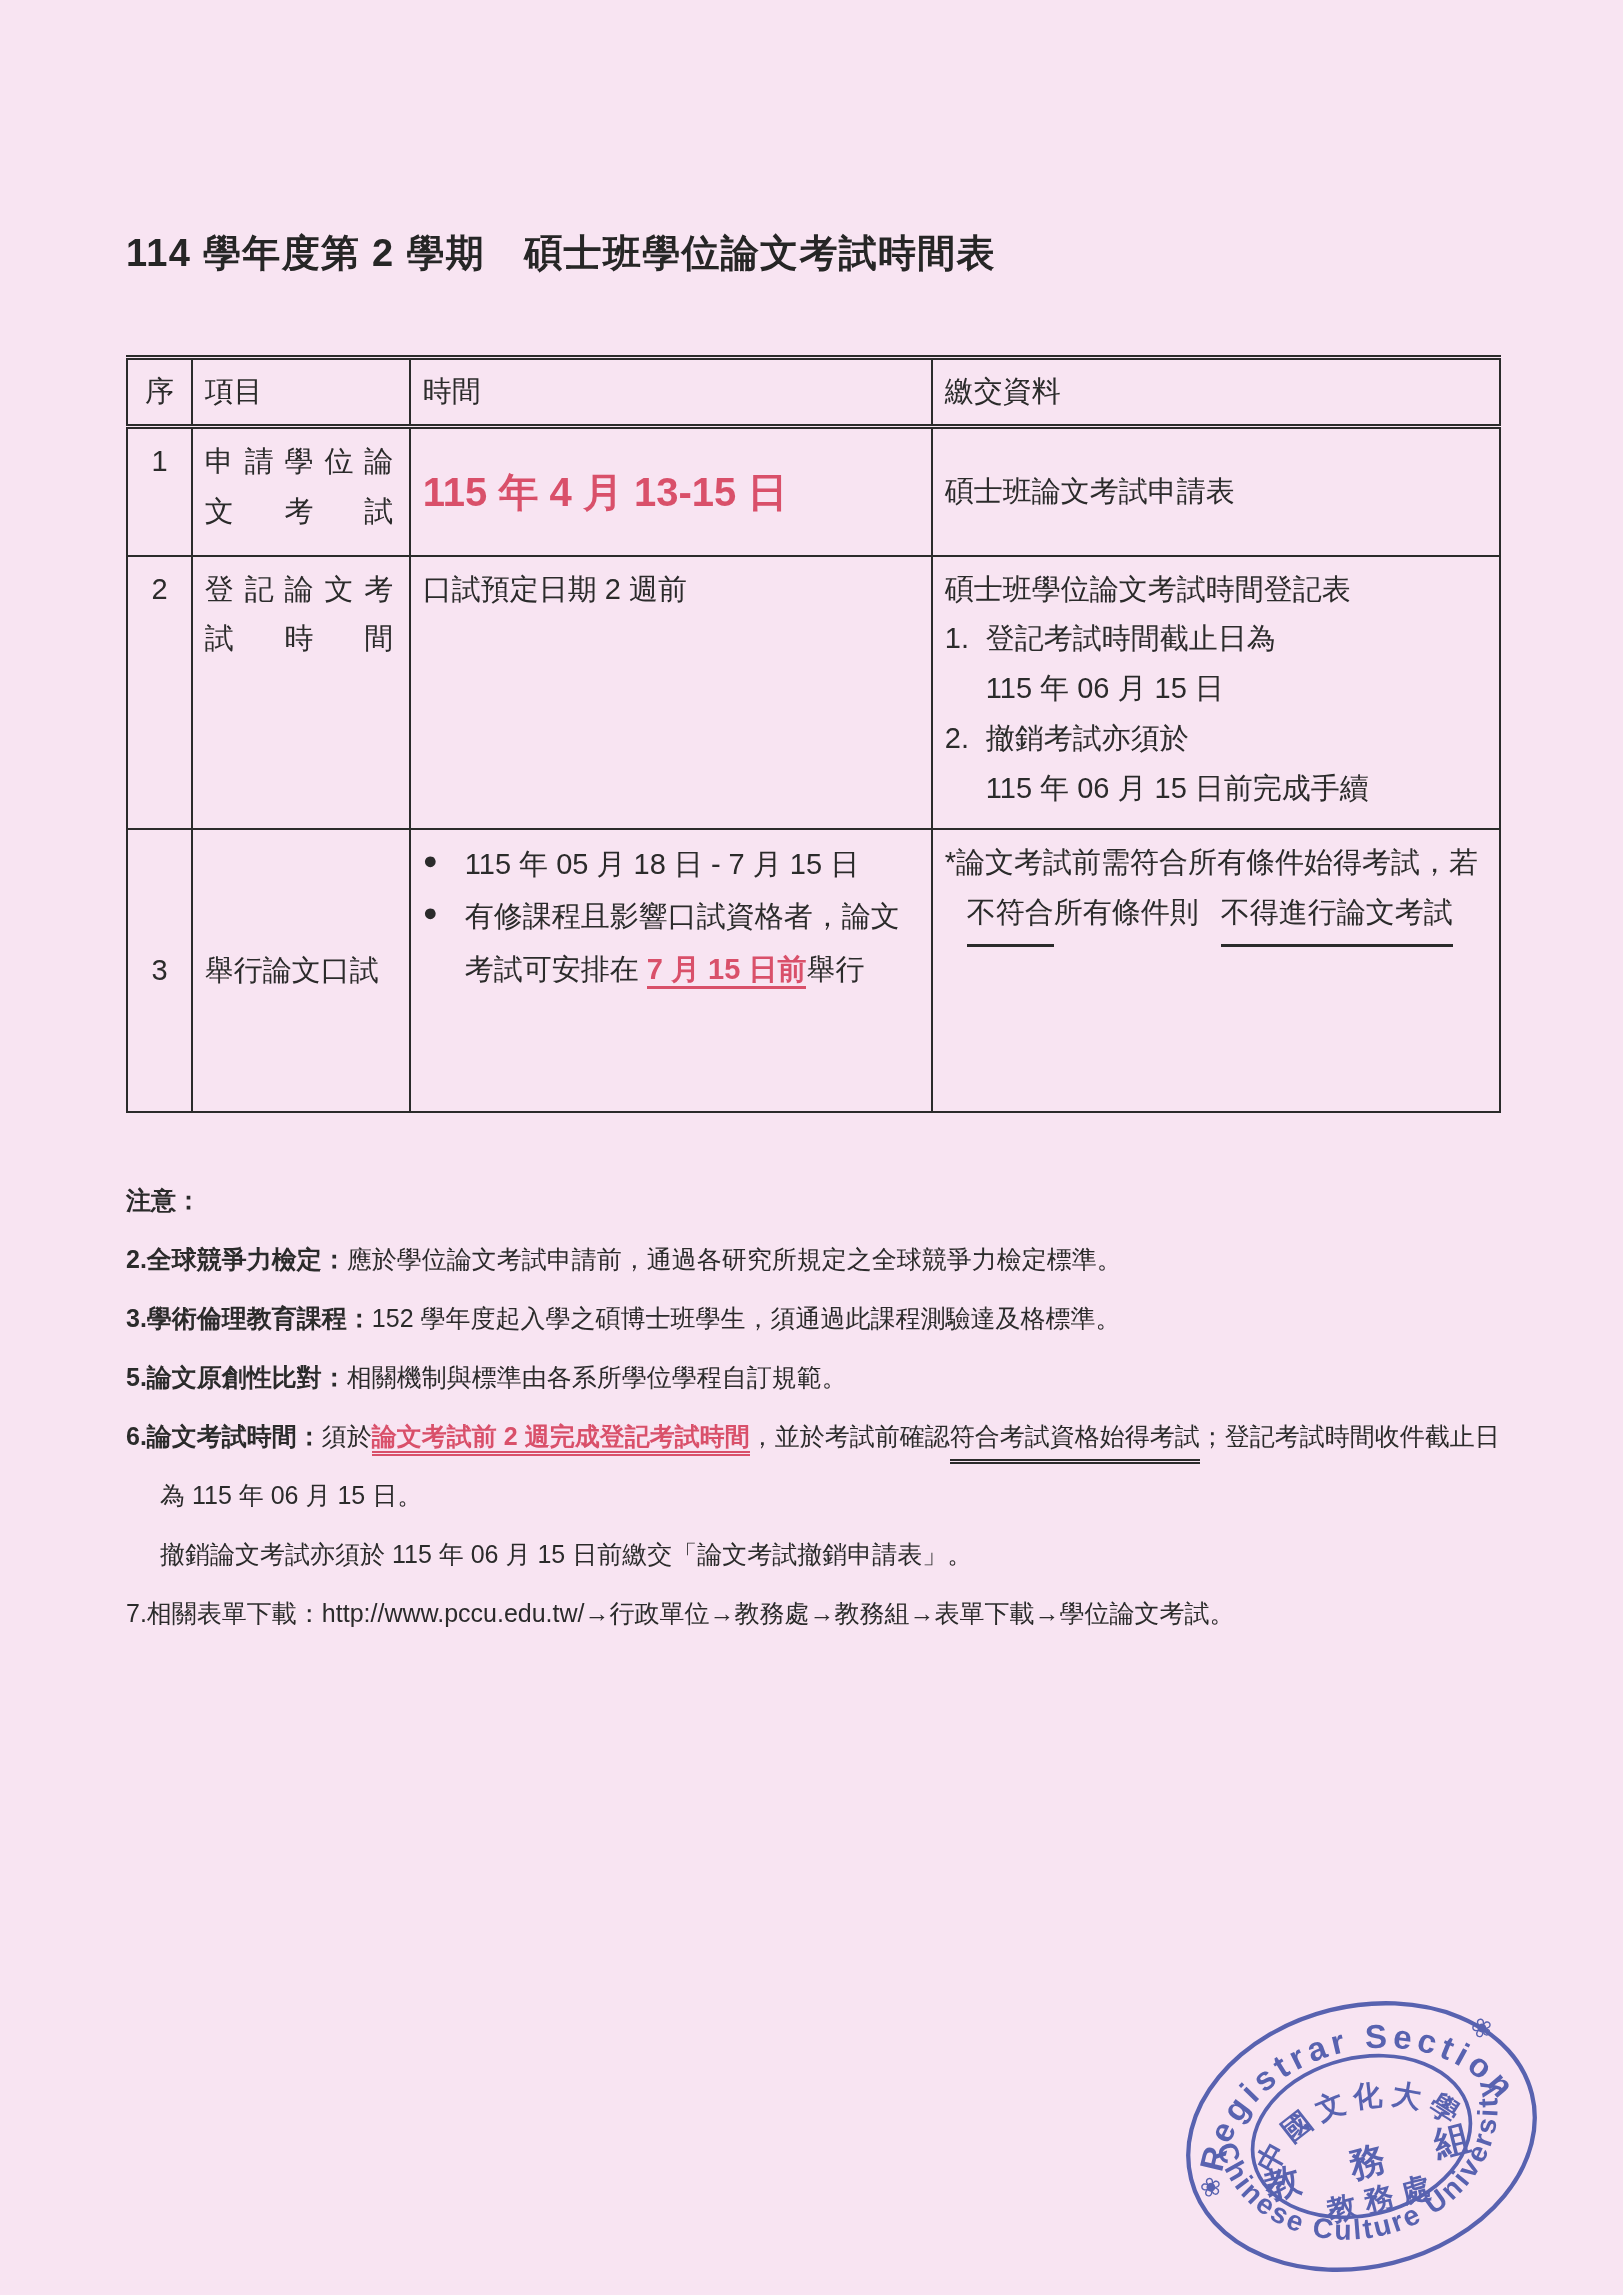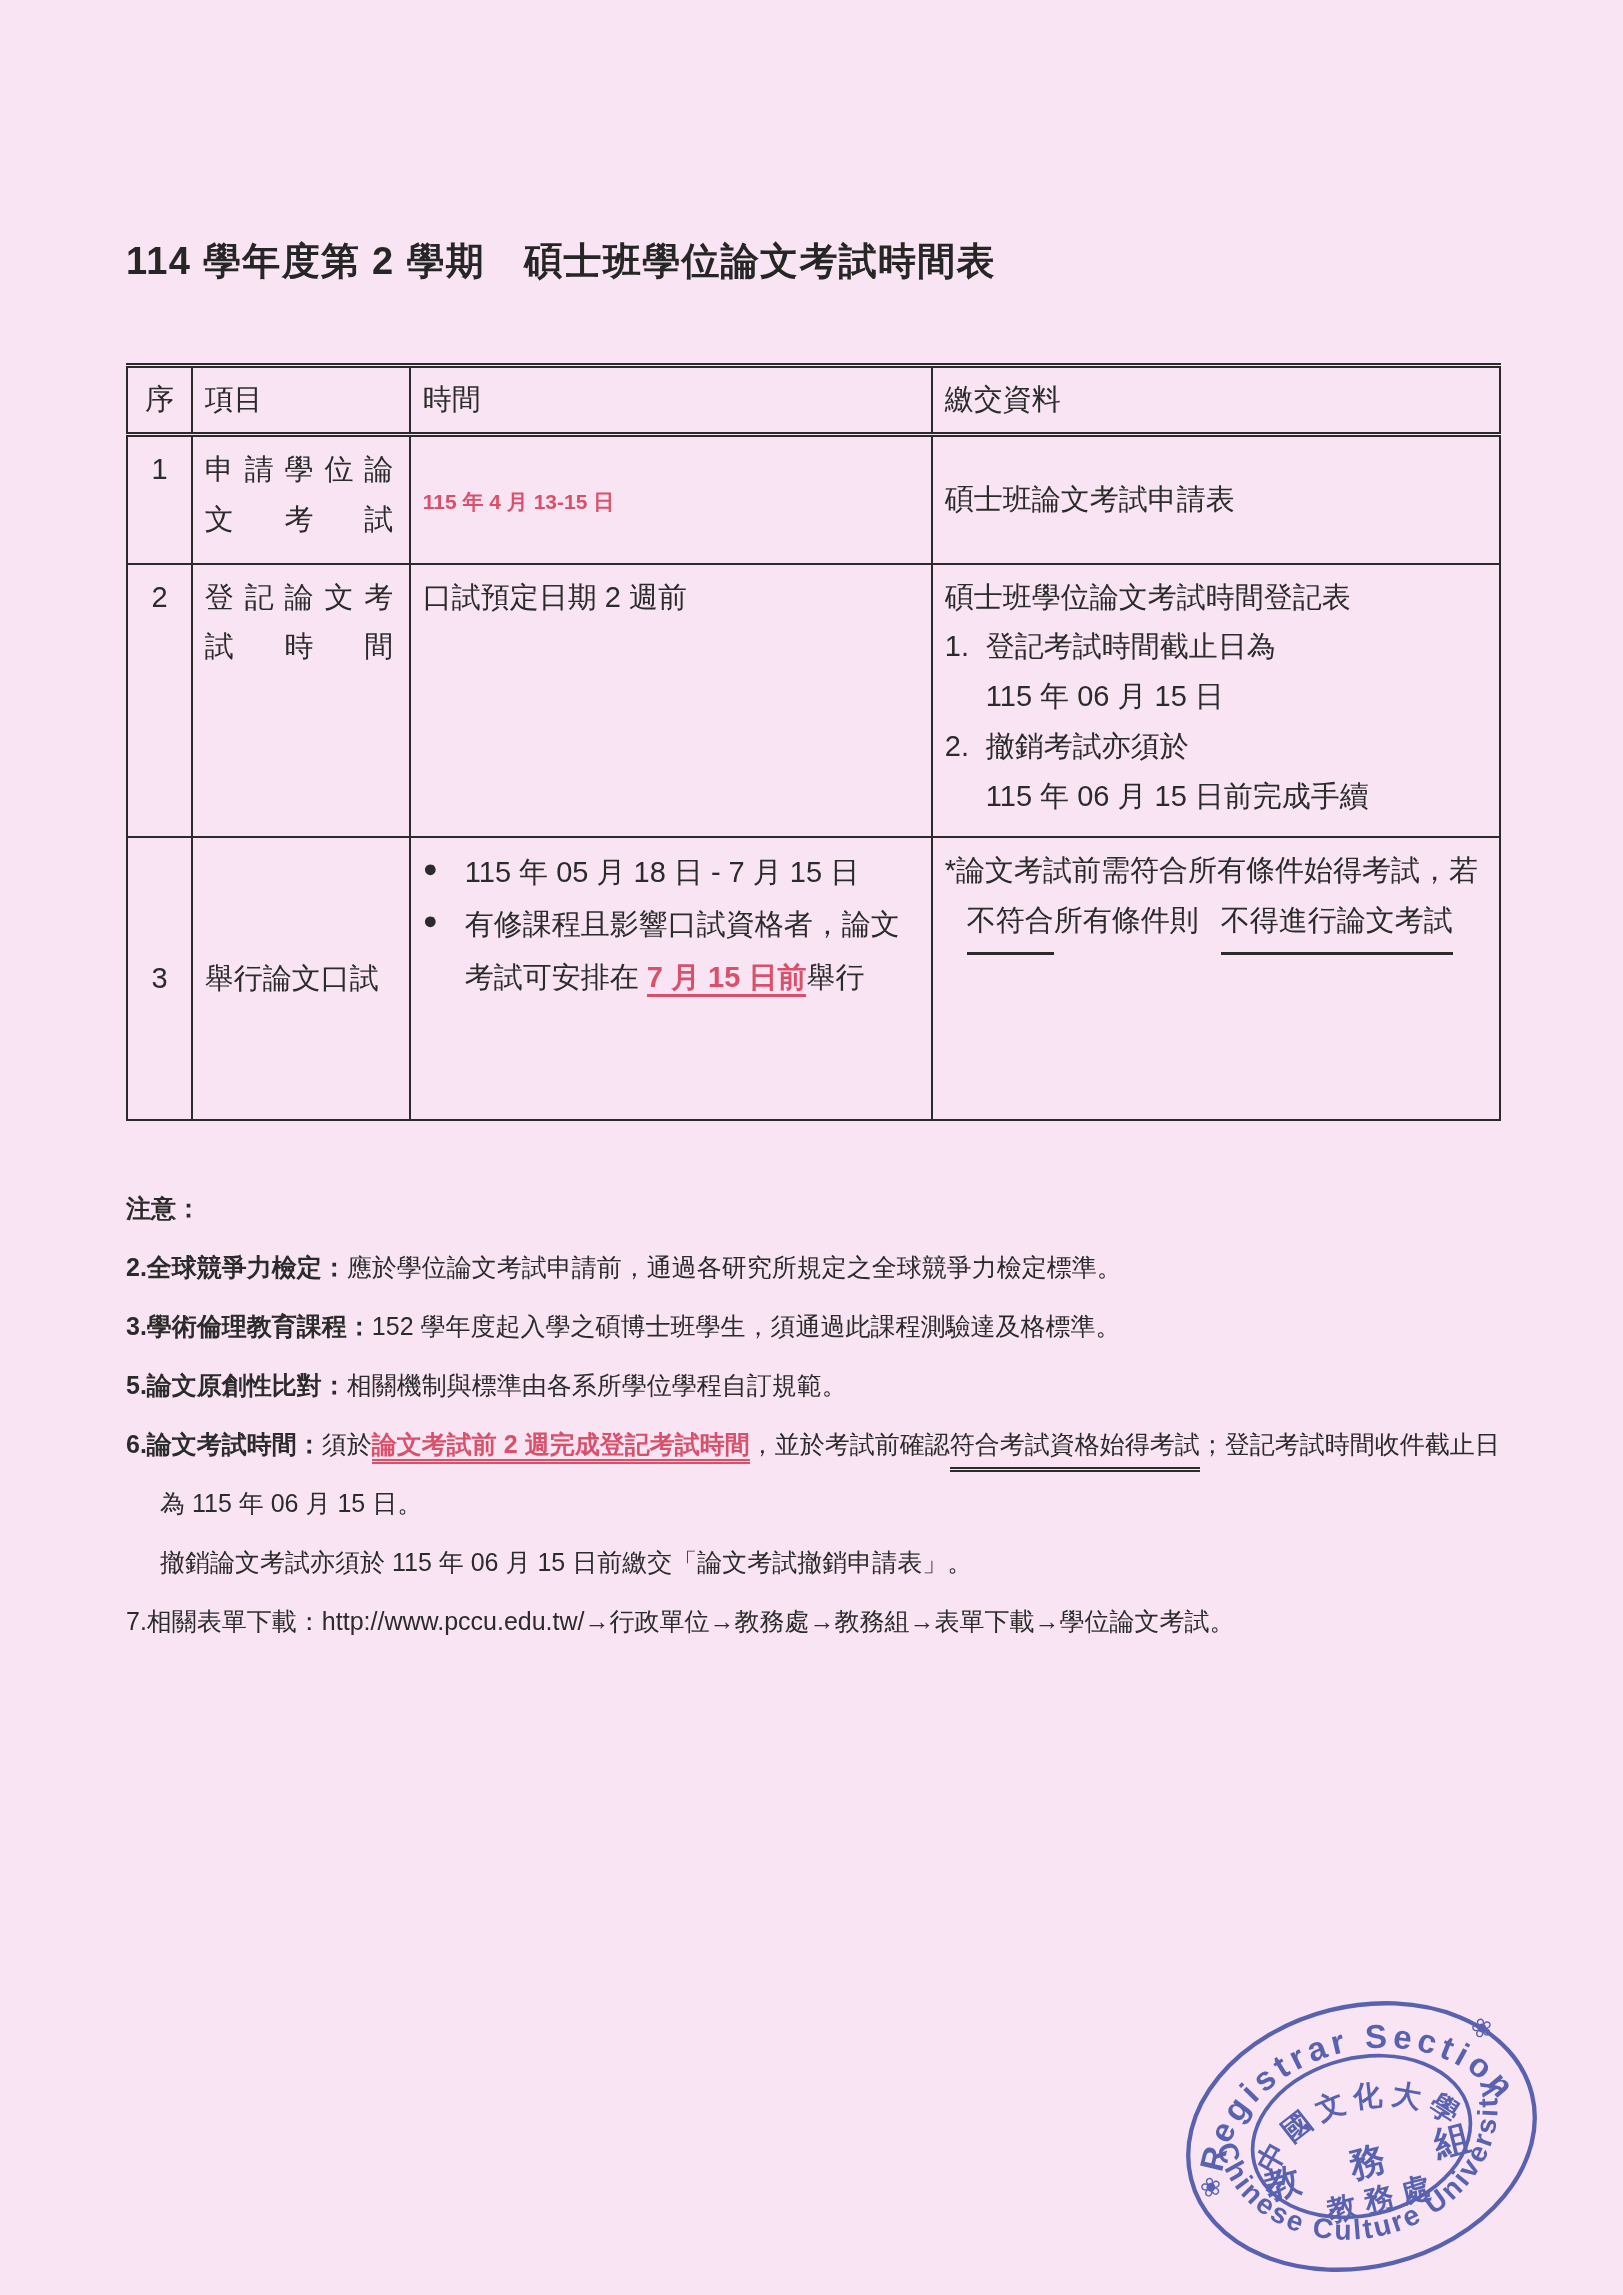--- a/index.html
+++ b/index.html
@@ -9,21 +9,21 @@
     position: relative;
     width: 1623px;
     height: 2295px;
     background: #f8e4f2;
     overflow: hidden;
     color: #2b2b2b;
   }
   .content {
     position: absolute;
     left: 126px;
-    top: 8px;
+    top: 0;
     width: 1375px;
   }
   .page-title {
     margin: 228px 0 0 0;
     font-size: 38px;
     font-weight: bold;
     letter-spacing: 1.3px;
     color: #262626;
   }
 
@@ -60,21 +60,21 @@
   .v-mid { vertical-align: middle !important; }
 
   .spread {
     text-align: justify;
     text-align-last: justify;
     word-break: break-all;
     letter-spacing: 3.9px;
   }
   .red  { color: #d9506a; }
   .bold { font-weight: bold; }
-  .big-red { font-size: 21px; }
+  .big-red { font-size: 40px; }
 
   .u {
     border-bottom: 3.3px solid #2b2b2b;
     padding-bottom: 16px;
     box-decoration-break: clone;
     margin-left: 22px;
     -webkit-box-decoration-break: clone;
   }
   .u-red {
     border-bottom: 3.9px solid #d9506a;

